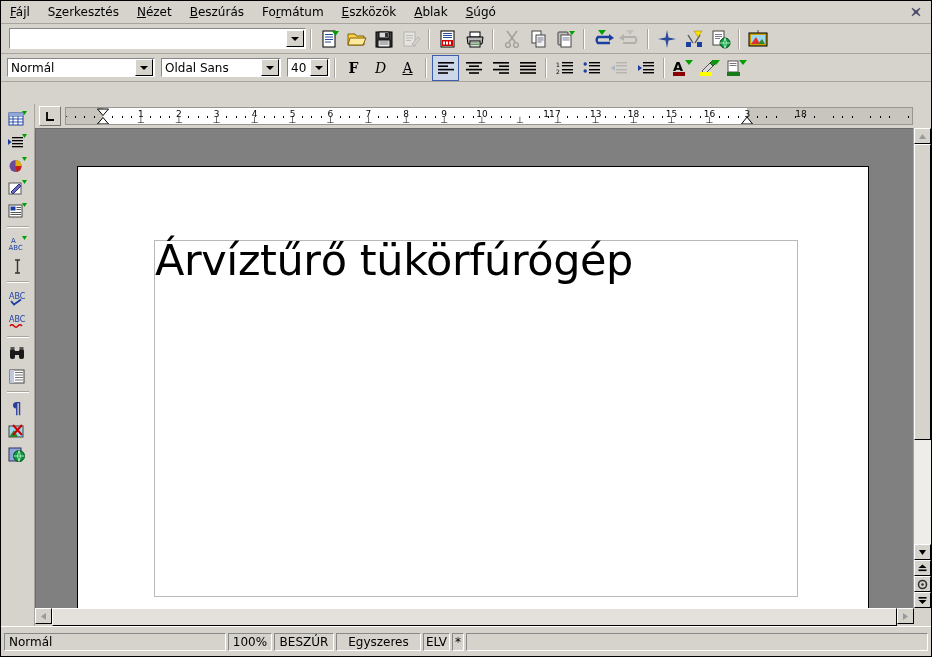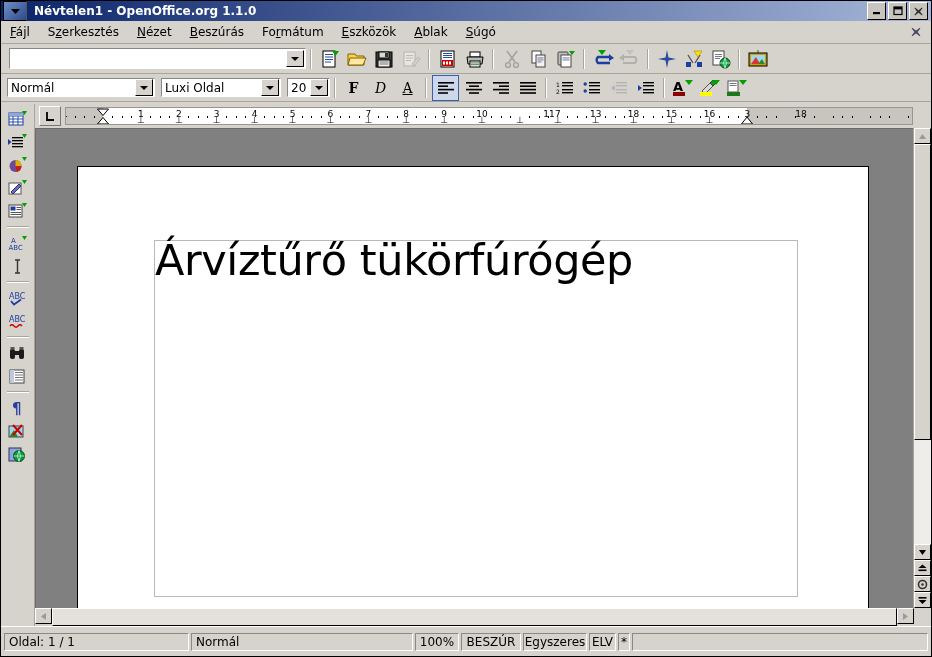--- a/index.html
+++ b/index.html
@@ -70,57 +70,30 @@
   .corner{width:17px;background:#d6d2cc;}
 
   
   .statusbar{position:absolute;left:0;right:0;bottom:0;height:30px;background:#d6d2cc;display:flex;align-items:center;padding:0 3px;gap:2px;box-sizing:border-box;border-top:1px solid #fff;}
   .scell{height:18px;display:flex;align-items:center;padding:0 4px;font-size:12px;color:#000;box-sizing:border-box;
          border-top:1px solid #888;border-left:1px solid #888;border-right:1px solid #fff;border-bottom:1px solid #fff;background:#d6d2cc;}
   #st-page{width:185px;}
   #st-style{width:222px;}
   #st-zoom{width:44px;justify-content:center;}
   #st-insert{width:60px;justify-content:center;}
-  #st-sel{width:64px;justify-content:center;}
+  #st-sel{width:85px;justify-content:center;}
   #st-elv{width:27px;justify-content:center;}
   #st-mod{width:12px;justify-content:center;}
   #st-empty{flex:1;}
 </style>
 </head>
 <body>
 
 <div class="app">
 
-  <div class="titlebar">
-    <div class="tb-menu-btn">
-      <svg width="11" height="7" viewBox="0 0 11 7">
-          <path d="M1 1 L5.5 6 L10 1 Z" fill="#000"></path>
-        </svg>
-    </div>
-    <div class="tb-title">Névtelen1 - OpenOffice.org 1.1.0</div>
-    <div class="tb-fill"></div>
-    <div class="tb-btns">
-      <div class="tb-btn">
-        <svg width="9" height="9" viewBox="0 0 9 9">
-            <rect x="1" y="5" width="7" height="2.2" fill="#000"></rect>
-          </svg>
-      </div>
-      <div class="tb-btn">
-        <svg width="10" height="10" viewBox="0 0 10 10">
-            <rect x="1" y="1" width="8" height="7.5" fill="none" stroke="#000" stroke-width="1.2"></rect>
-            <rect x="1" y="1" width="8" height="2.4" fill="#000"></rect>
-          </svg>
-      </div>
-      <div class="tb-btn">
-        <svg width="11" height="11" viewBox="0 0 11 11">
-            <path d="M2 1.5 L5.5 4.2 L9 1.5 L9.5 2.2 L7 5.5 L9.5 8.8 L9 9.5 L5.5 6.8 L2 9.5 L1.5 8.8 L4 5.5 L1.5 2.2 Z" fill="#303030"></path>
-          </svg>
-      </div>
-    </div>
-  </div>
 
   <div class="menubar">
     <div class="menu-item"><u>F</u><span>ájl</span></div>
     <div class="menu-item">S<u>z</u>erkesztés</div>
     <div class="menu-item"><u>N</u>ézet</div>
     <div class="menu-item"><u>B</u>eszúrás</div>
     <div class="menu-item">Fo<u>r</u>mátum</div>
     <div class="menu-item"><u>E</u>szközök</div>
     <div class="menu-item"><u>A</u>blak</div>
     <div class="menu-item"><u>S</u>úgó</div>
@@ -298,27 +271,27 @@
   </div>
 
   <div class="toolbar fmt">
     <div class="combo" id="style-combo">
       <div class="val">Normál</div>
       <div class="arrow">
           <i></i>
         </div>
     </div>
     <div class="combo" id="font-combo">
-      <div class="val">Luxi Oldal</div>
+      <div class="val">Oldal Sans</div>
       <div class="arrow">
           <i></i>
         </div>
     </div>
     <div class="combo" id="size-combo">
-      <div class="val">20</div>
+      <div class="val">40</div>
       <div class="arrow">
           <i></i>
         </div>
     </div>
     <div class="sep"></div>
 
     <div class="tbtn">
       <span style="font-weight:bold;font-size:14px;font-family:'DejaVu Serif',serif;">F</span>
     </div>
     <div class="tbtn">
@@ -758,21 +731,20 @@
           <svg width="7" height="9" viewBox="0 0 7 9">
               <path d="M1 1 L1 8 L6 4.5 Z" fill="#9a9a9a"></path>
             </svg>
         </div>
         <div class="corner"></div>
       </div>
     </div>
   </div>
 
   <div class="statusbar">
-    <div class="scell" id="st-page">Oldal: 1 / 1</div>
     <div class="scell" id="st-style">Normál</div>
     <div class="scell" id="st-zoom">100%</div>
     <div class="scell" id="st-insert">BESZÚR</div>
     <div class="scell" id="st-sel">Egyszeres</div>
     <div class="scell" id="st-elv">ELV</div>
     <div class="scell" id="st-mod">*</div>
     <div class="scell" id="st-empty"></div>
   </div>
 
 </div>

